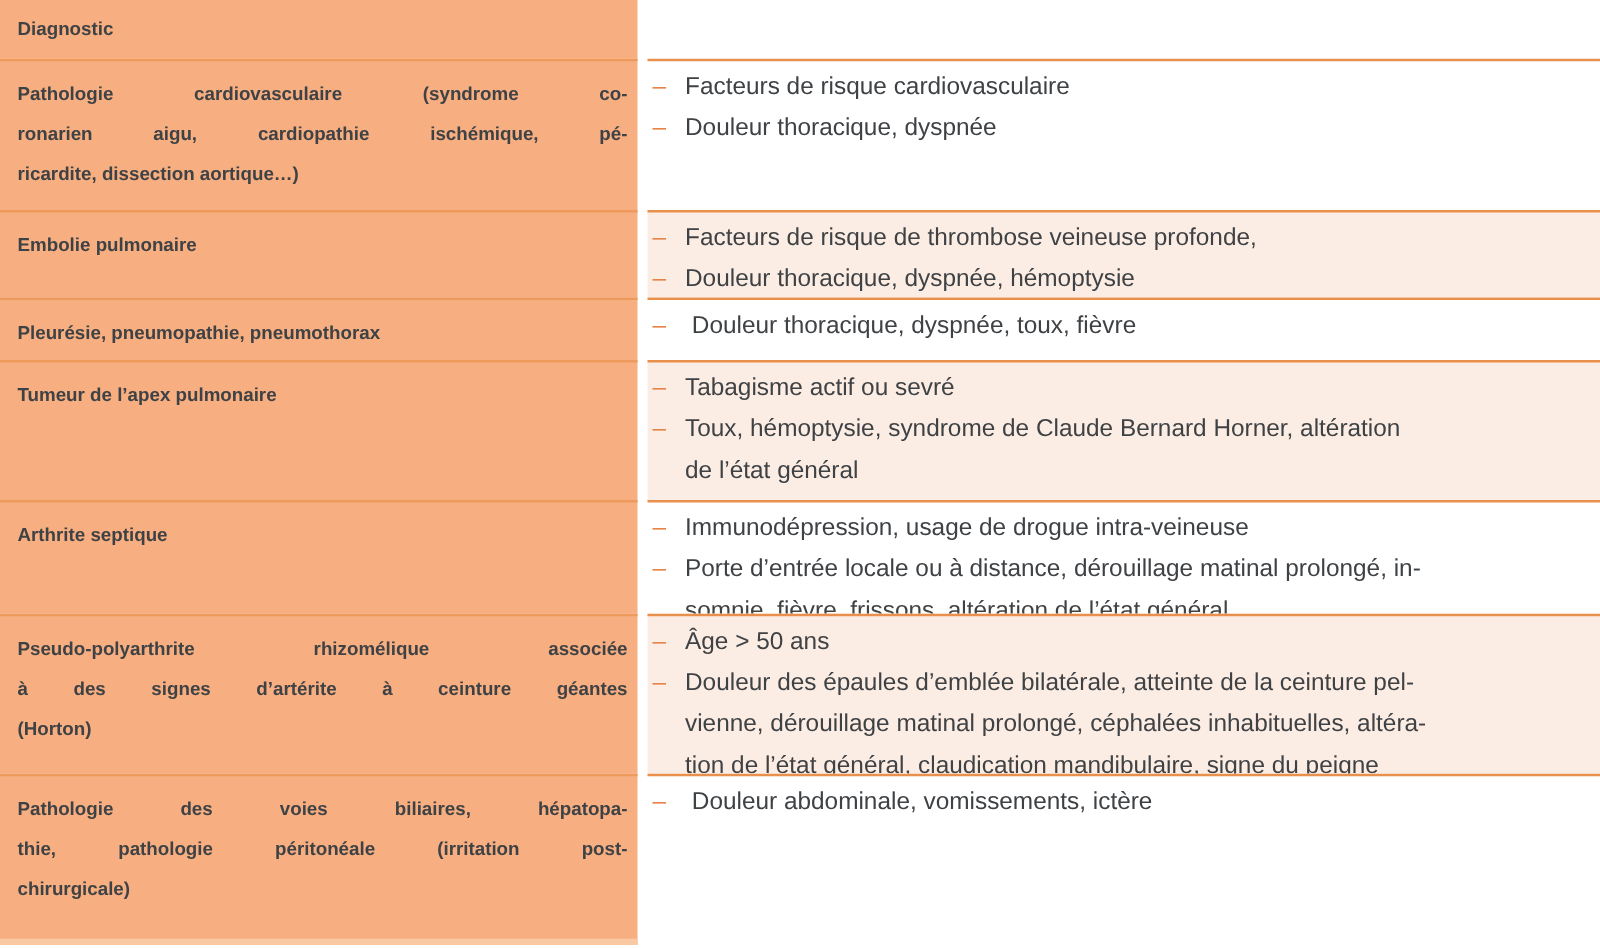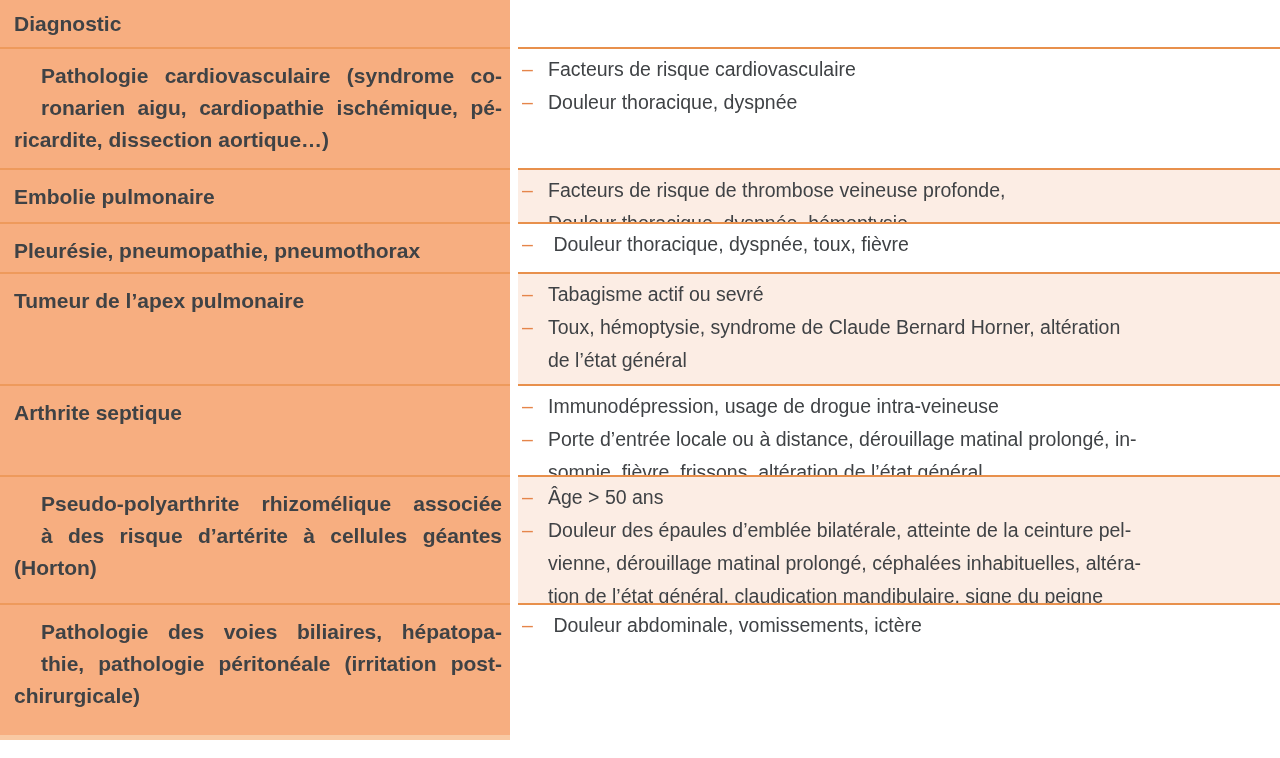--- a/index.html
+++ b/index.html
@@ -15,31 +15,31 @@
     height: 758px;
     overflow: hidden;
   }
   .row {
     display: grid;
     grid-template-columns: 510px 8px 762px;
   }
   
   .h47  { height: 47px; }
   .h121 { height: 121px; }
-  .h70  { height: 54px; }
+  .h70  { height: 70px; }
   .h50  { height: 50px; }
   .h112 { height: 112px; }
   .h103 { height: 91px; }
   .h138 { height: 128px; }
   .h117 { height: 137px; }
 
   .dcell {
     background: #F7AE80;
     font-weight: bold;
-    font-size: 21px;
+    font-size: 15px;
     line-height: 32px;
     padding: 11px 8px 0 14px;
     box-sizing: border-box;
     overflow: hidden;
   }
   .acell {
     font-size: 19.5px;
     line-height: 33px;
     padding: 4px 16px 0 4px;
     box-sizing: border-box;
@@ -60,21 +60,20 @@
     font-weight: bold;
   }
   .row.header .acell { padding-left: 6px; }
 
   .row.last .dcell { border-bottom: 5px solid #F9C9A3; }
 
   .dline {  }
   .j {
     text-align: justify;
     text-align-last: justify;
-    margin-left: 27px;
   }
 
   .item {
     display: flex;
     align-items: flex-start;
   }
   .bullet {
     flex: 0 0 26px;
     width: 26px;
     color: #E5854A;
@@ -177,21 +176,21 @@
         <span class="bullet">–</span>
         <div class="itext">Porte d’entrée locale ou à distance, dérouillage matinal prolongé, in-
 somnie, fièvre, frissons, altération de l’état général</div>
       </div>
     </div>
   </div>
 
   <div class="row body h138">
     <div class="dcell">
       <div class="dline j">Pseudo-polyarthrite rhizomélique associée</div>
-      <div class="dline j">à des risque d’artérite à cellules géantes</div>
+      <div class="dline j">à des signes d’artérite à ceinture géantes</div>
       <div class="dline">(Horton)</div>
     </div>
     <div class="gap"></div>
     <div class="acell cream">
       <div class="item">
         <span class="bullet">–</span>
         <div class="itext">Âge &gt; 50 ans</div>
       </div>
       <div class="item">
         <span class="bullet">–</span>

